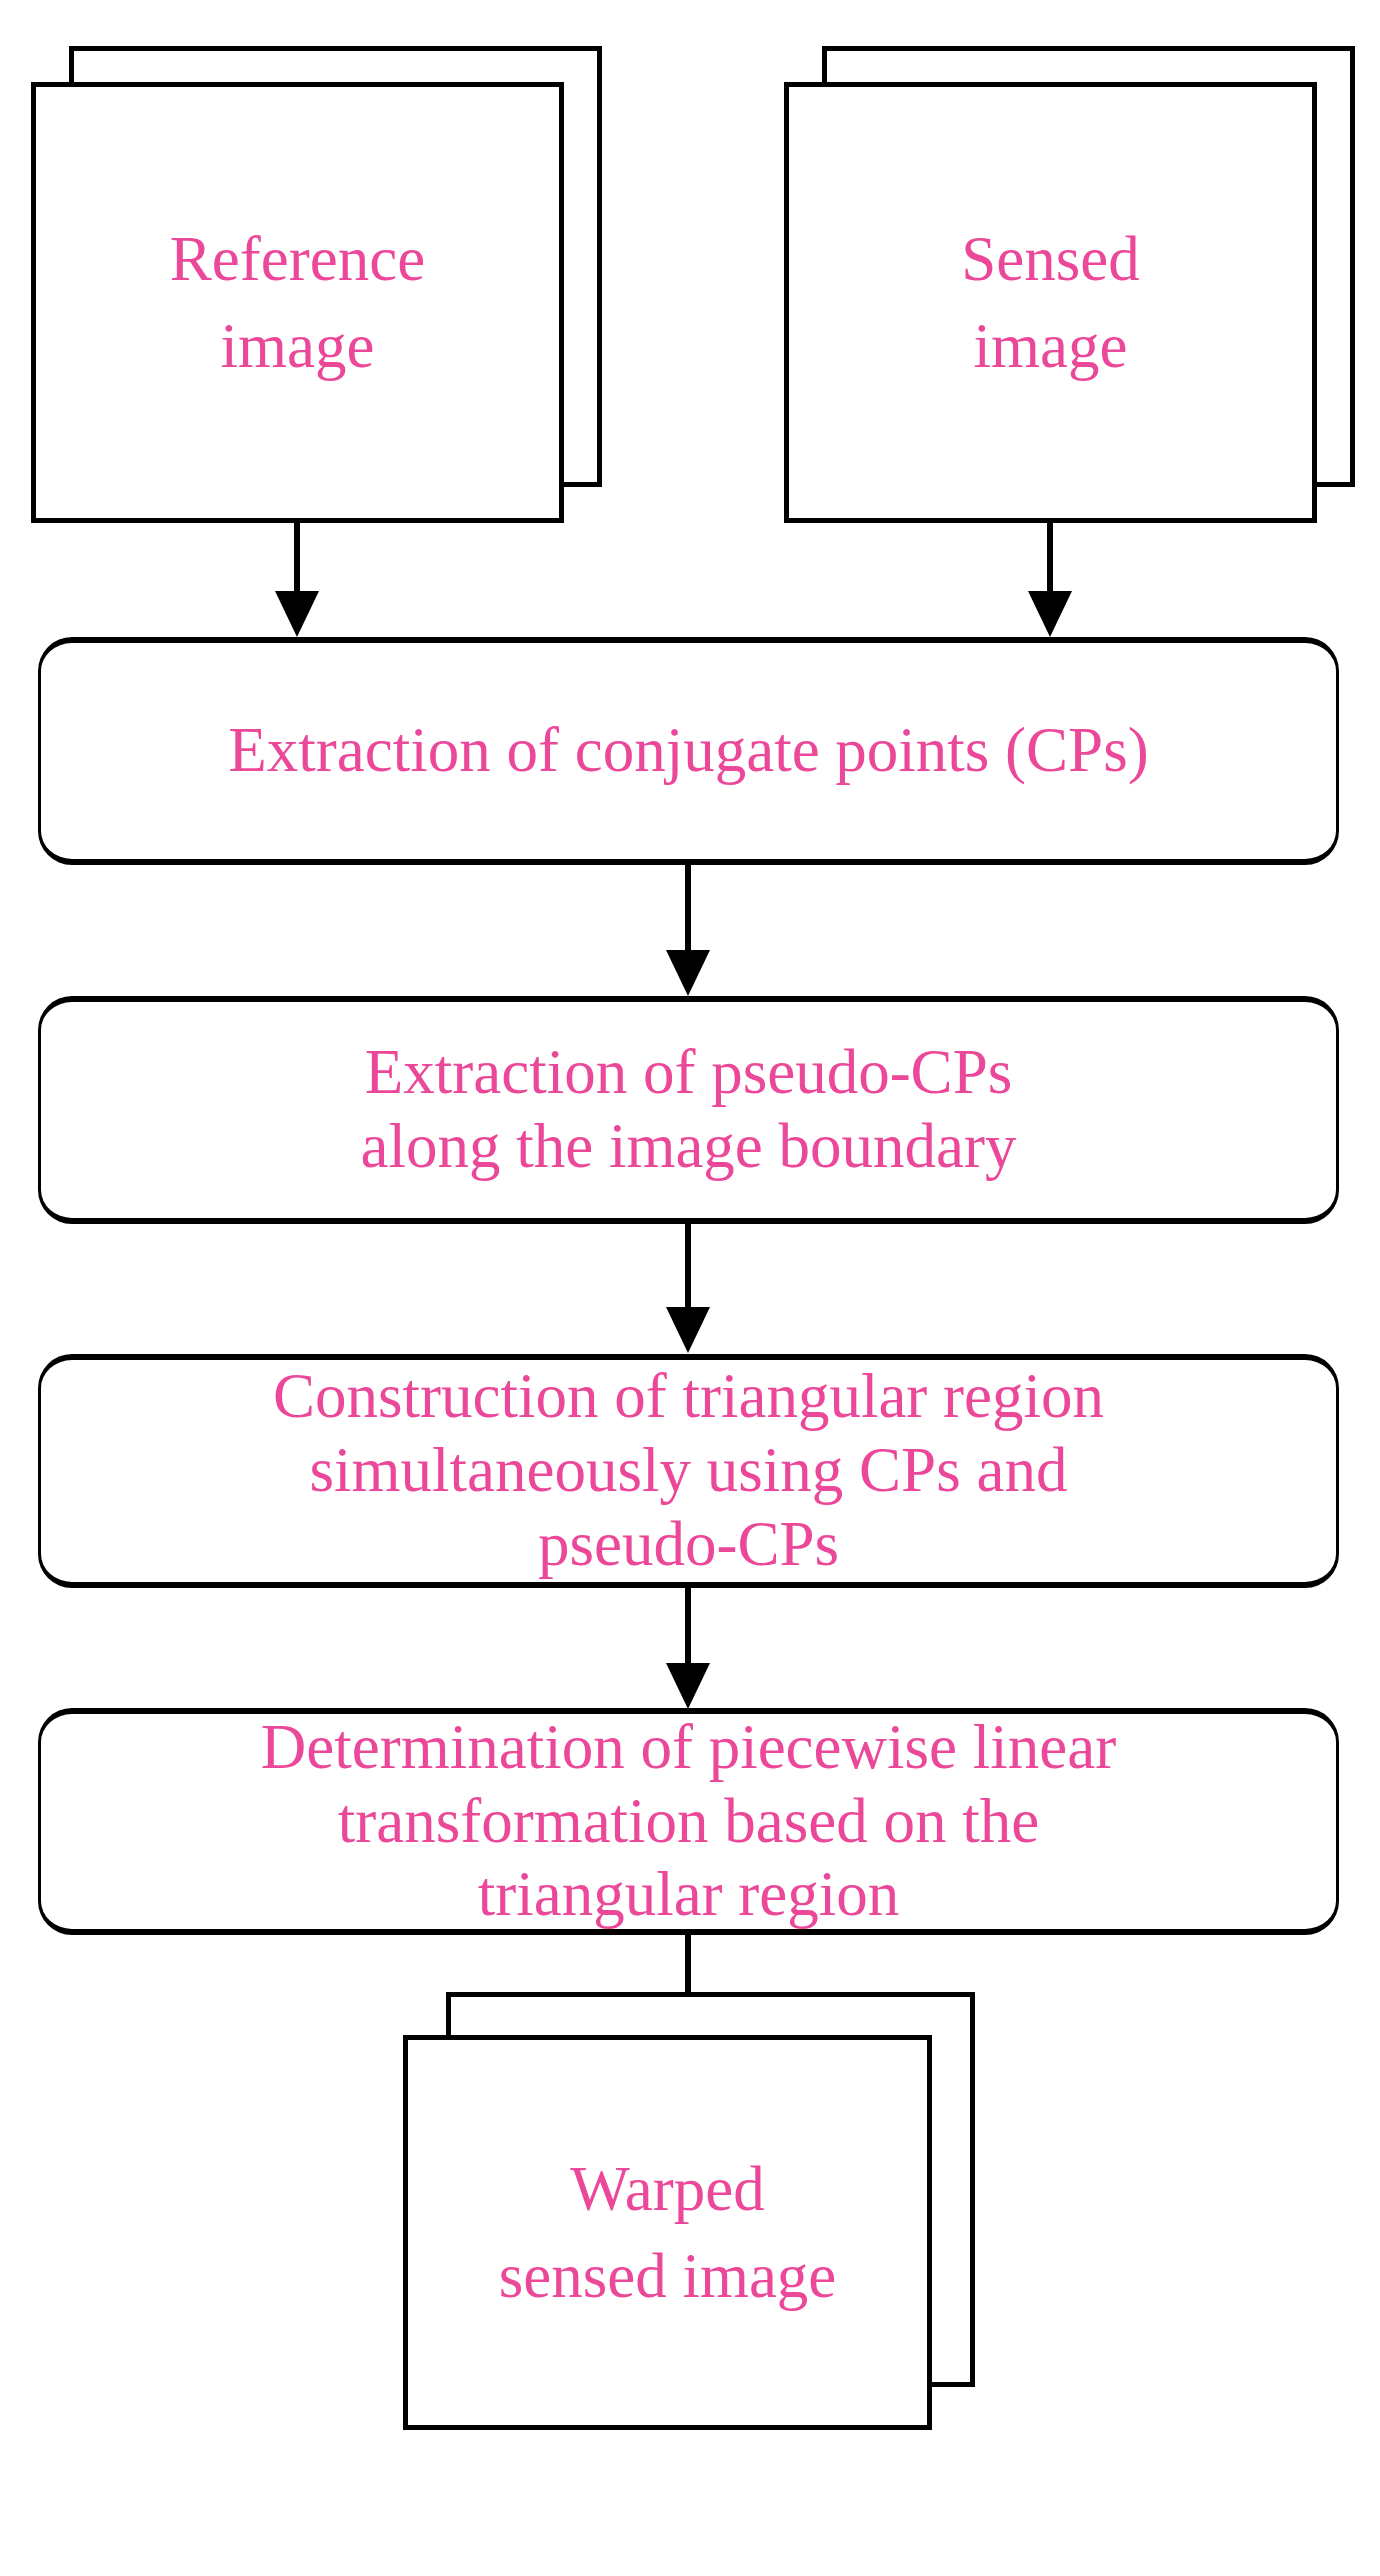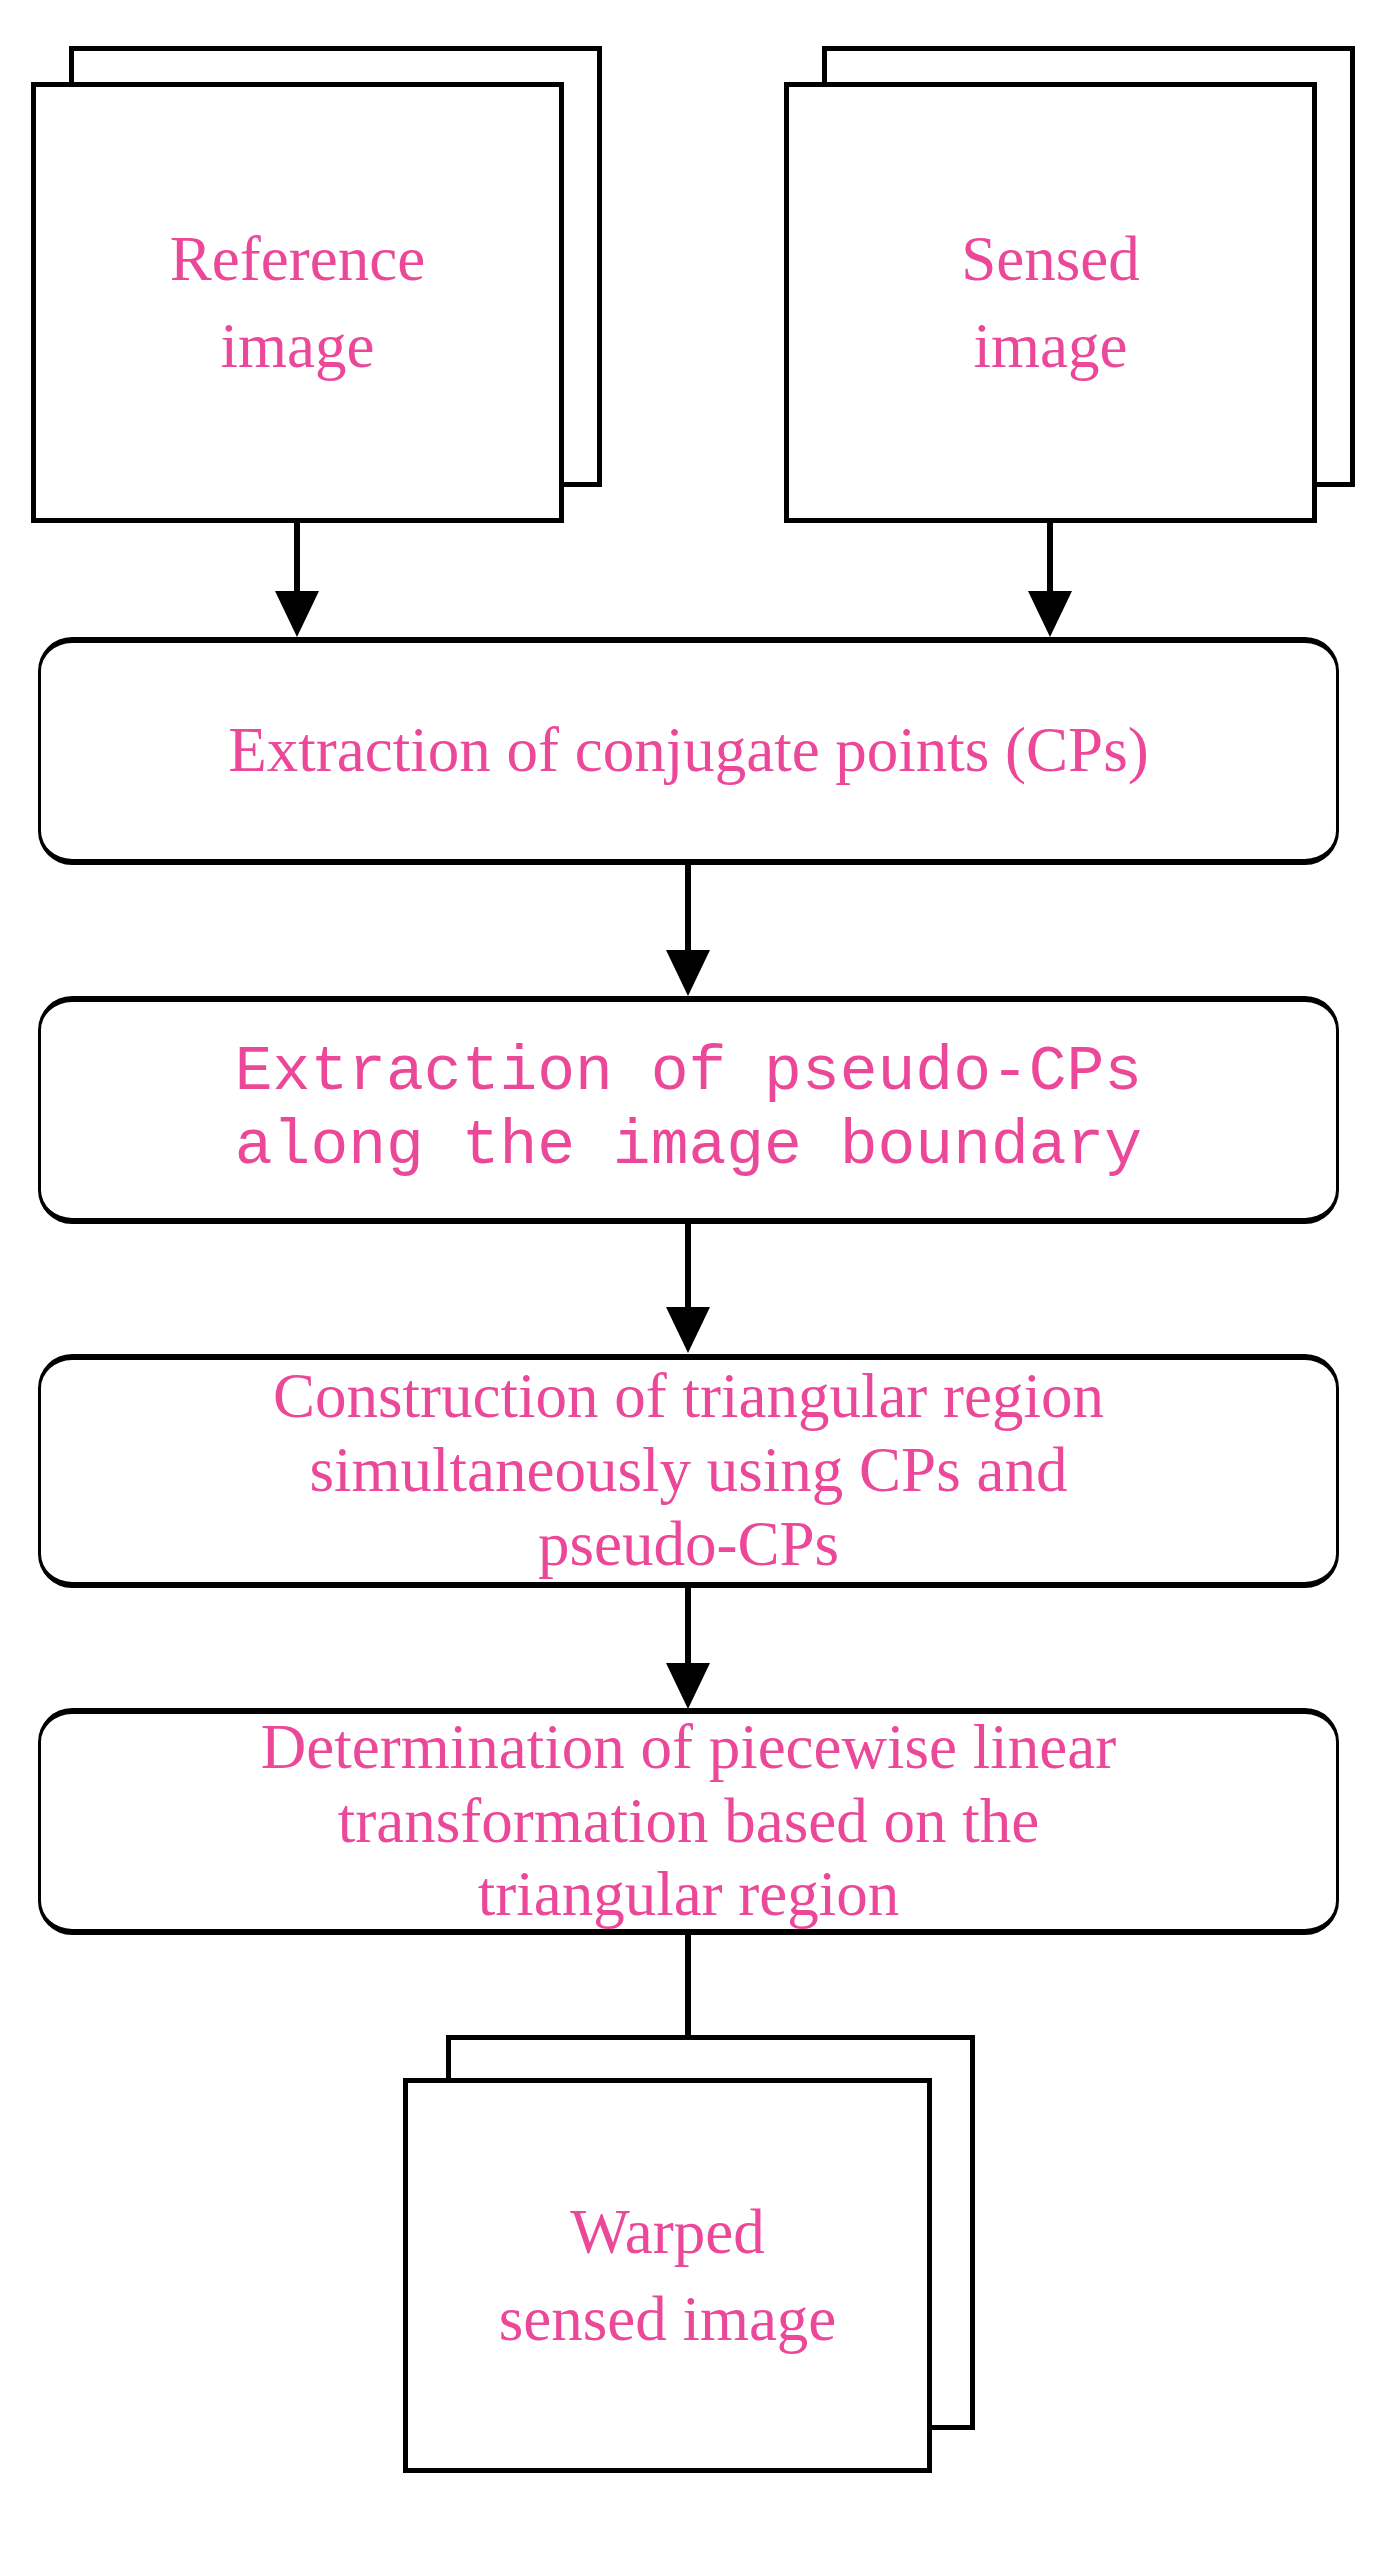--- a/index.html
+++ b/index.html
@@ -42,21 +42,21 @@
   #n-reference { left: 0; top: 0; width: 613px; height: 536px; }
   #n-reference .sheet-back  { left: 69px; top: 46px; width: 533px; height: 441px; }
   #n-reference .sheet-front { left: 31px; top: 82px; width: 533px; height: 441px; }
 
   
   #n-sensed { left: 0; top: 0; width: 1380px; height: 536px; }
   #n-sensed .sheet-back  { left: 822px; top: 46px; width: 533px; height: 441px; }
   #n-sensed .sheet-front { left: 784px; top: 82px; width: 533px; height: 441px; }
 
   
-  #n-warped { left: 0; top: 1983px; width: 1280px; height: 516px; }
+  #n-warped { left: 0; top: 1940px; width: 1280px; height: 516px; }
   #n-warped .sheet-back  { left: 446px; top: 52px;  width: 529px; height: 395px; }
   #n-warped .sheet-front { left: 403px; top: 95px;  width: 529px; height: 395px; }
 
   
   .process {
     position: absolute;
     left: 38px;
     width: 1301px;
     box-sizing: border-box;
     background: #ffffff;
@@ -66,21 +66,21 @@
     border-radius: 34px;
     display: flex;
     align-items: center;
     justify-content: center;
   }
   .process .label {
     font-size: 63px;
     line-height: 1.17;
   }
   #p-extract-cps        { top: 637px;  height: 228px; justify-content: center; }
-  #p-extract-pseudo     { top: 996px; height: 228px; font-family: Liberation Mono, monospace; }
+  #p-extract-pseudo     { top: 996px; height: 228px; }
   #p-construct-triangle { top: 1354px; height: 234px; }
   #p-piecewise          { top: 1708px; height: 227px; }
 
   
   .arrow {
     position: absolute;
     width: 44px;
     display: flex;
     flex-direction: column;
     align-items: center;

